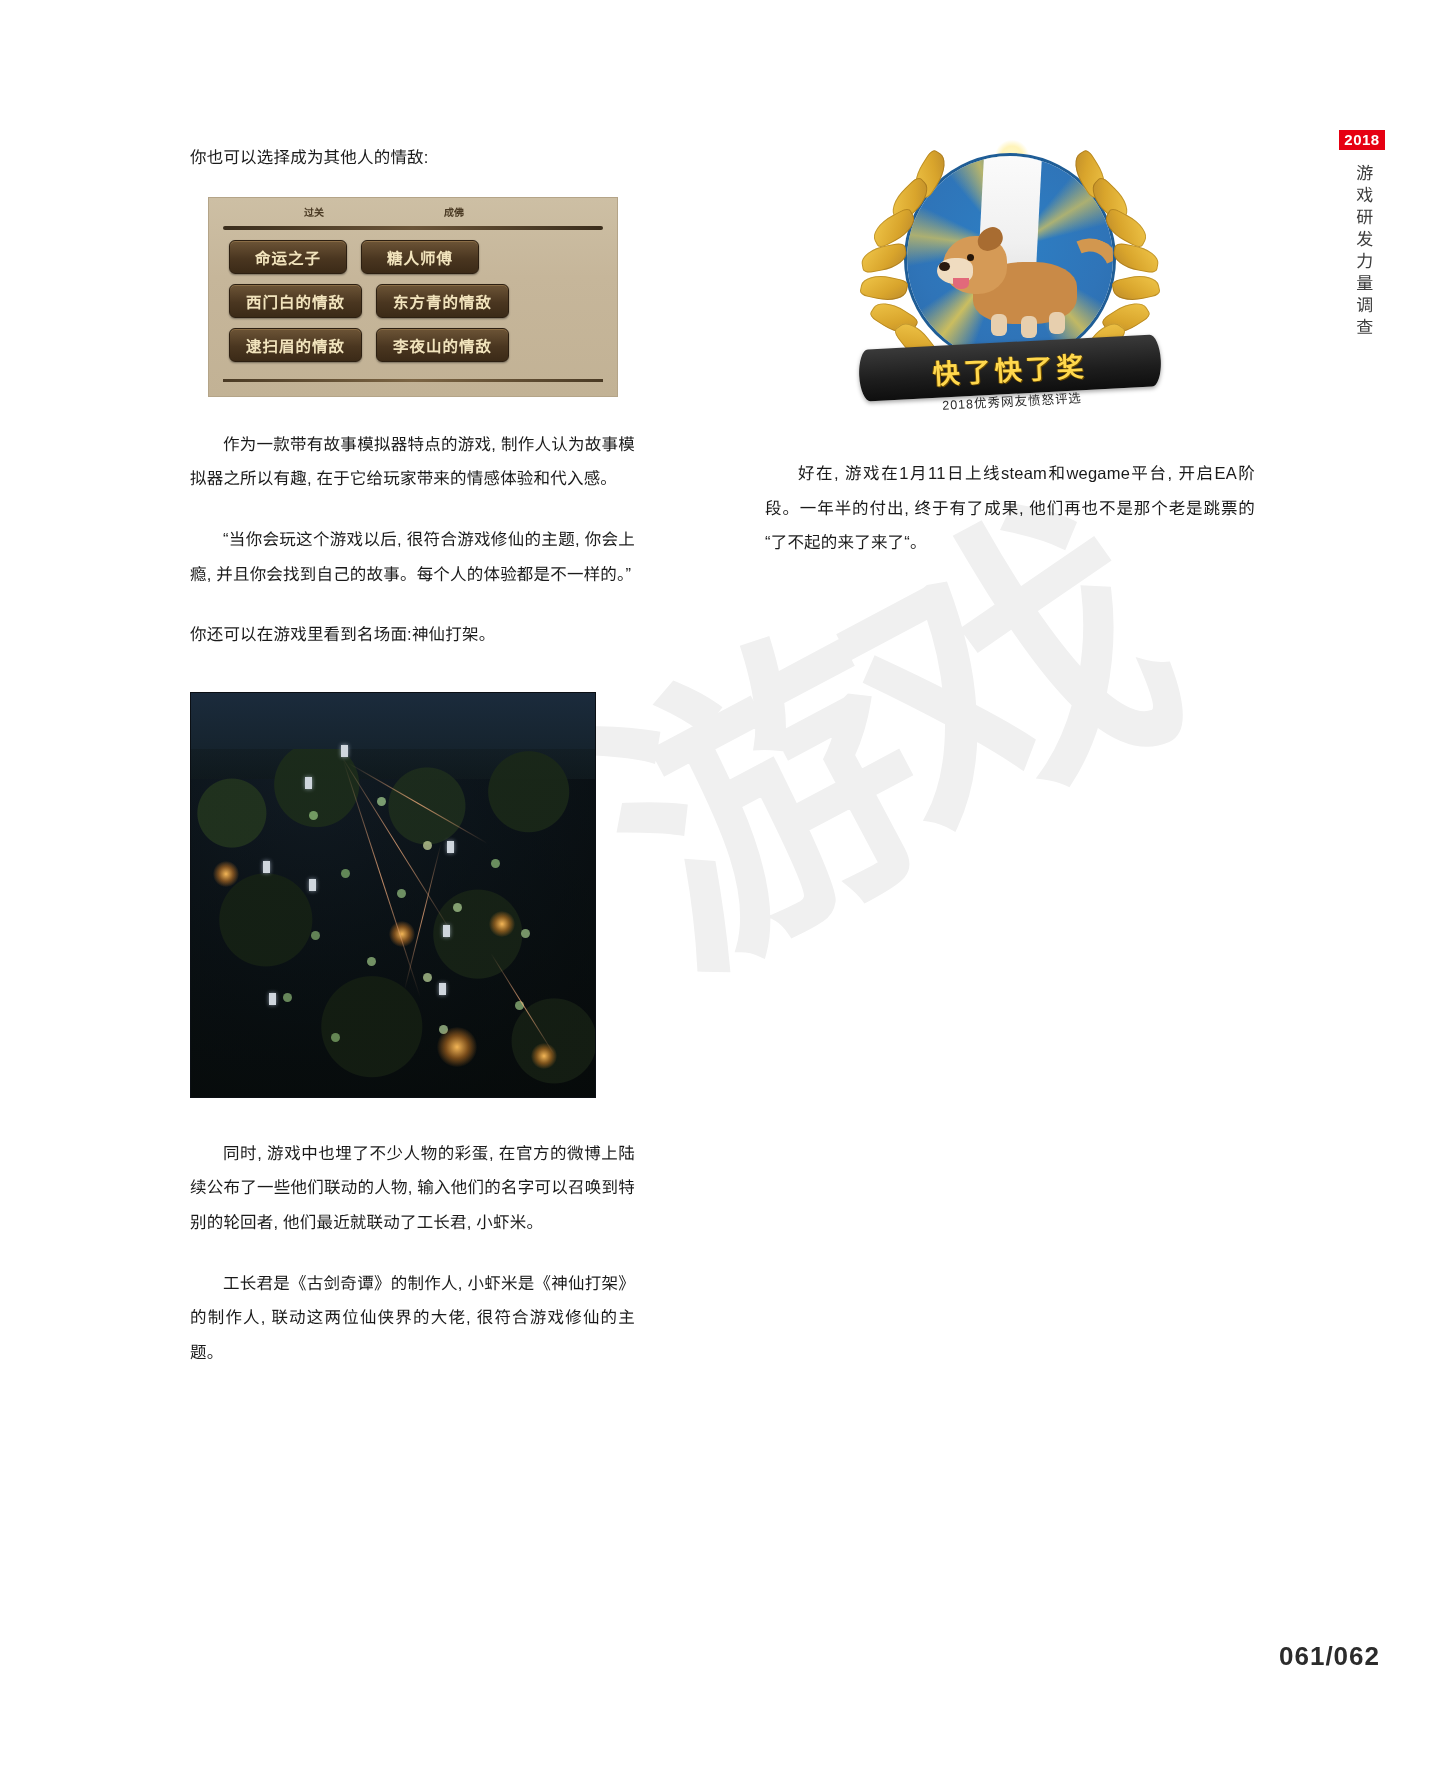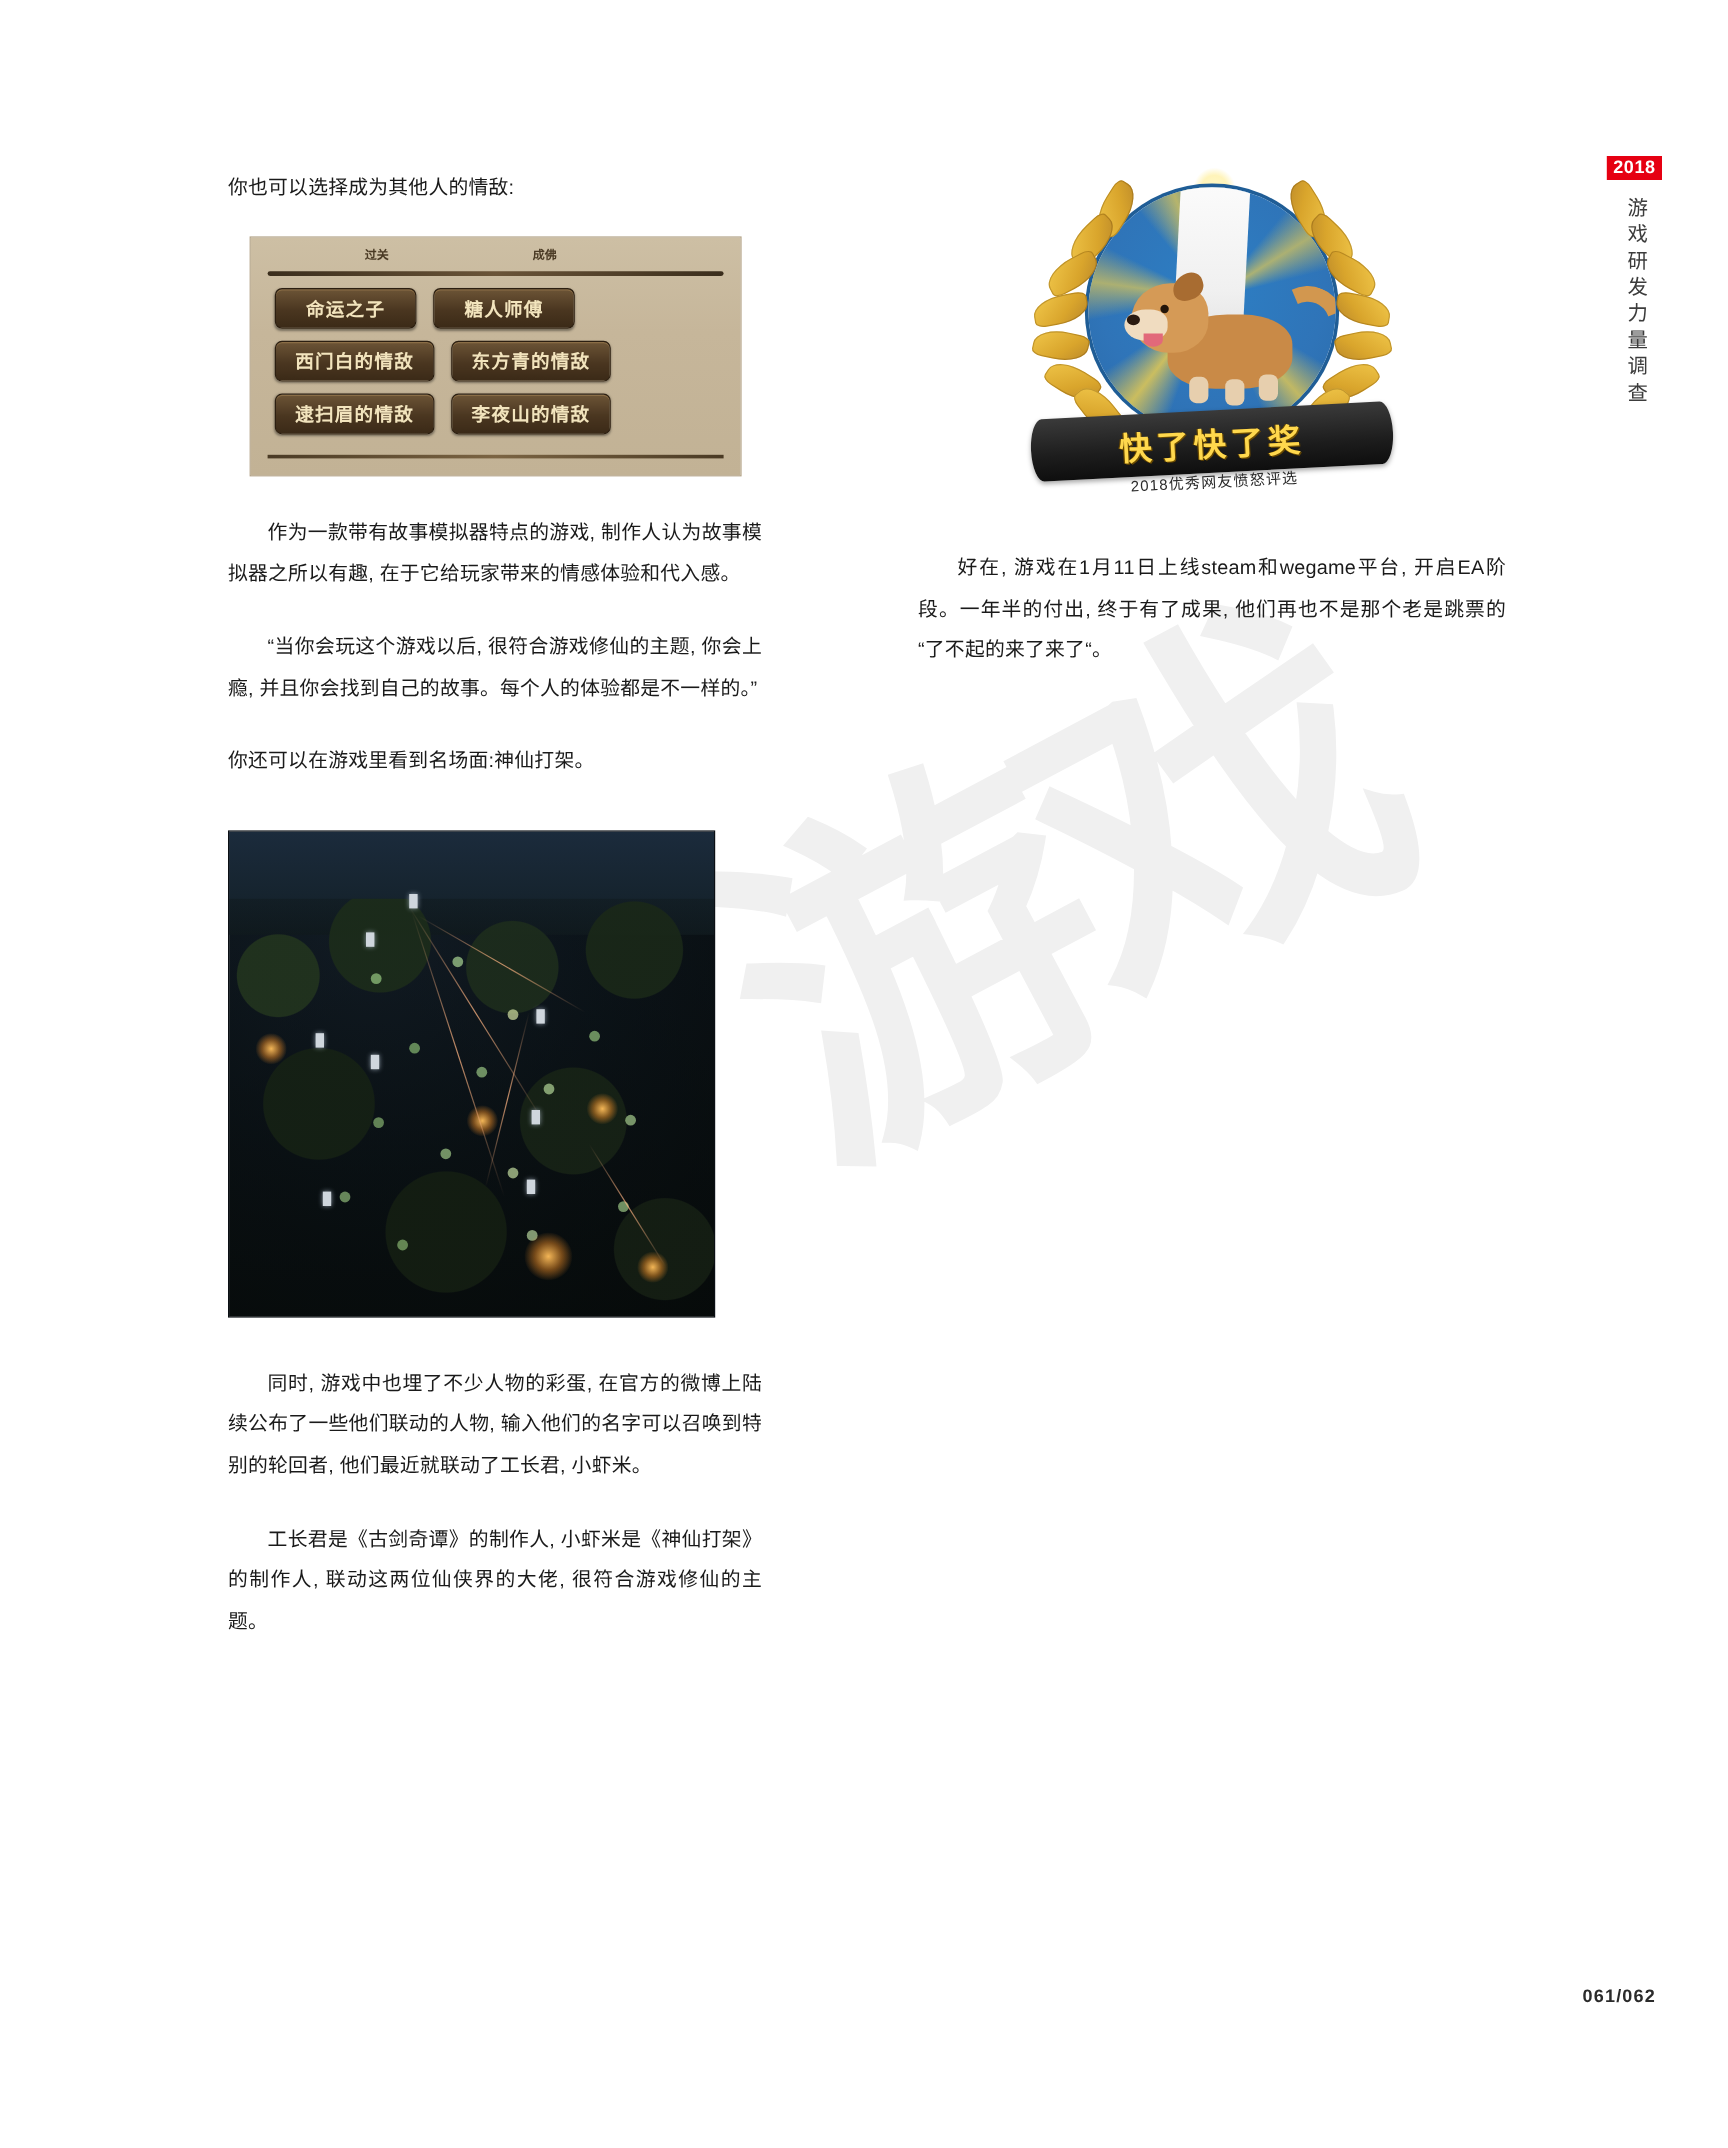--- a/index.html
+++ b/index.html
@@ -382,21 +382,21 @@
     left: 150px; top: 0px;
     width: 34px; height: 34px;
     background: radial-gradient(circle, #fff8c4 0%, rgba(255,236,140,.6) 45%, rgba(255,236,140,0) 72%);
   }
 
   
   .page-number {
     position: absolute;
     right: 60px;
     bottom: 118px;
-    font-size: 15px;
+    font-size: 26px;
     font-weight: 700;
     color: #2b2b2b;
     letter-spacing: 1px;
     font-family: "Liberation Sans", sans-serif;
   }
 </style>
 </head>
 <body>
 
 <div class="watermark">

